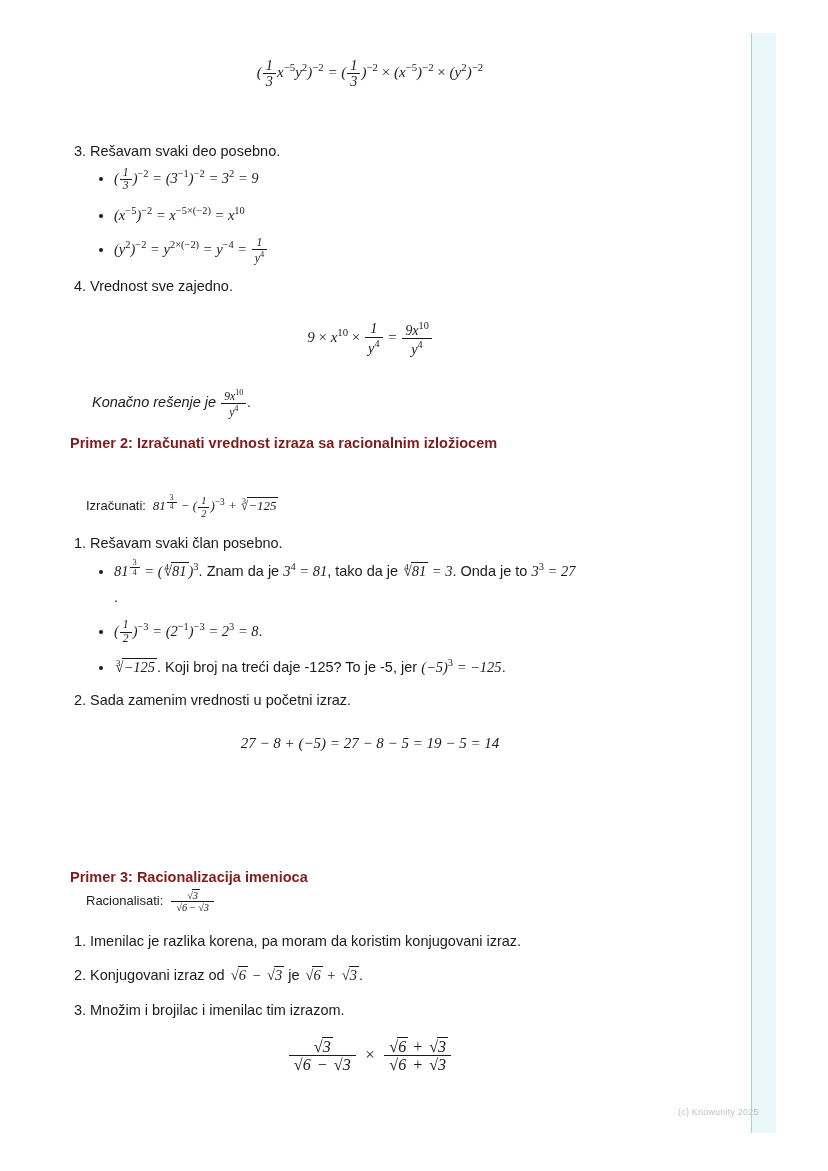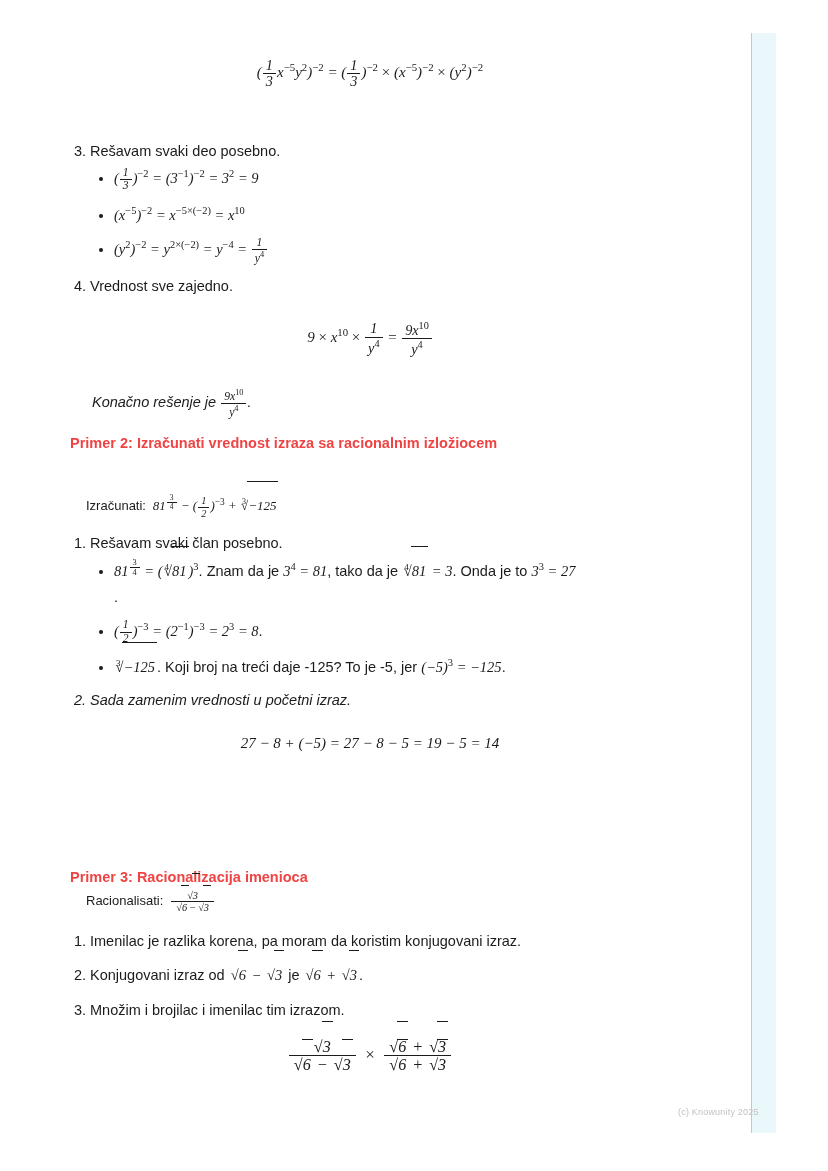--- a/index.html
+++ b/index.html
@@ -61,21 +61,21 @@
   .frac > .den { display: block; padding: 0 3px; }
   .frac.small { font-size: 0.8em; }
   .sqrt {
     display: inline-block;
     position: relative;
     padding-left: 2px;
   }
   .sqrt > .rad { font-style: normal; }
   .sqrt > .radicand {
     border-top: 1px solid #1b1b1b;
-    padding: 16px 2px 0 1px;
+    padding: 0 2px 0 1px;
     margin-left: -1px;
   }
   .root-idx {
     font-size: 0.62em;
     vertical-align: 0.72em;
     font-style: normal;
     margin-right: -5px;
   }
   ol.steps {
     margin: 16px;
@@ -95,21 +95,21 @@
   ul.bullets > li {
     font-size: 14.5px;
     margin: 0 0 10px 0;
     line-height: 1.5;
   }
   h3.heading {
     font-size: 14.5px;
     font-weight: bold;
     margin: 0;
     padding: 0;
-    color: #ef4444;
+    color: #7f1d1d;
   }
   p.para {
     font-size: 13px;
     margin: 16px;
     line-height: 1.6;
   }
   p.result {
     font-size: 14.5px;
     font-style: italic;
     margin: 0;
@@ -189,21 +189,21 @@
             Znam da je <span class="math">3<sup>4</sup> = 81</span>, tako da je <span class="math"><span class="sqrt"><span class="root-idx">4</span><span class="rad">√</span><span class="radicand">81</span></span> = 3</span>. Onda je to <span class="math">3<sup>3</sup> = 27</span><br><span style="display:inline-block;margin-top:4px;">.</span>
           </li>
           <li>
             <span class="math">(<span class="frac small"><span class="num">1</span><span class="den">2</span></span>)<sup>−3</sup> = (2<sup>−1</sup>)<sup>−3</sup> = 2<sup>3</sup> = 8</span>.
           </li>
           <li>
             <span class="math"><span class="sqrt"><span class="root-idx">3</span><span class="rad">√</span><span class="radicand">−125</span></span></span>. Koji broj na treći daje -125? To je -5, jer <span class="math">(−5)<sup>3</sup> = −125</span>.
           </li>
         </ul>
       </li>
-      <li style="margin-top:8px;font-style:italic;">
+      <li style="margin-top:8px;">
         <span>Sada zamenim vrednosti u početni izraz.</span>
       </li>
     </ol>
   </div>
 
   <div class="blk eq-block" style="left:0; top:735px; width:740px;">
     <span class="math">27 − 8 + (−5) = 27 − 8 − 5 = 19 − 5 = 14</span>
   </div>
 
 

